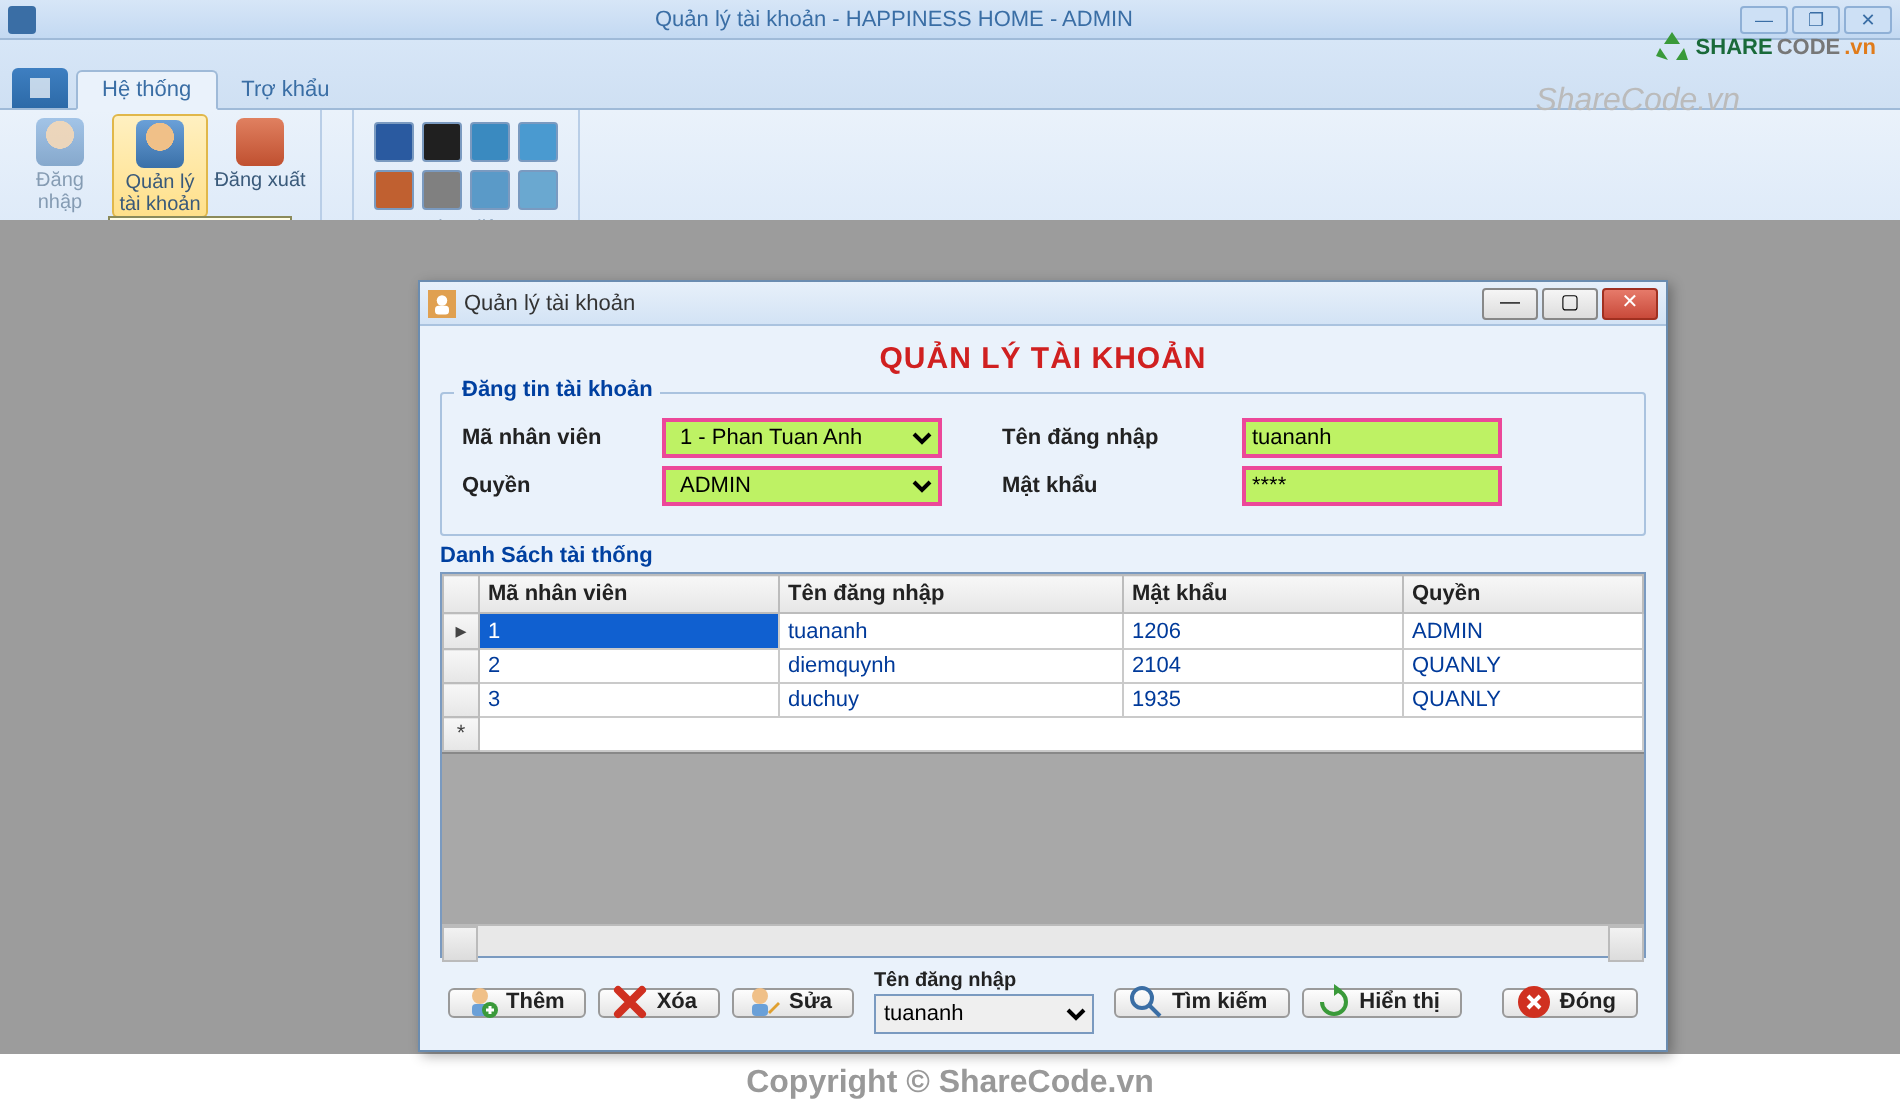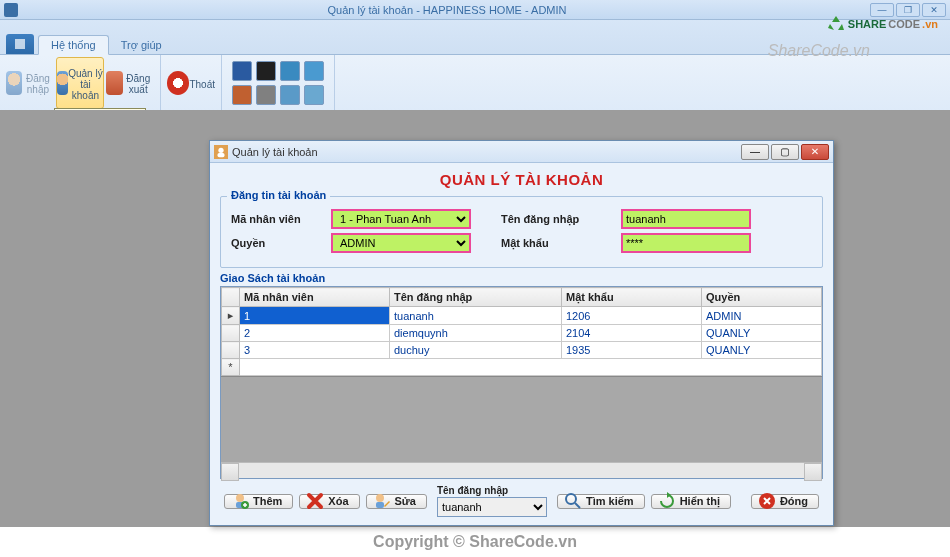--- a/index.html
+++ b/index.html
@@ -14,21 +14,21 @@
 
 .ribbon-tabs { height: 35px; background: linear-gradient(#d7e6f7,#cfe0f3); display: flex; align-items: flex-end; padding-left: 6px; border-bottom: 1px solid #9fbad8; }
 .ribbon-tabs .apptab { width: 28px; height: 20px; background: linear-gradient(#3e7fc1,#2d6aa8); border-radius: 3px 3px 0 0; margin-right: 4px; display: flex; align-items: center; justify-content: center; color: #fff; }
 .ribbon-tabs .tab { padding: 3px 12px; color: #3a6ea5; cursor: pointer; border-radius: 3px 3px 0 0; }
 .ribbon-tabs .tab.active { background: #eaf2fb; border: 1px solid #9fbad8; border-bottom: 1px solid #eaf2fb; position: relative; top: 1px; }
 
 
 .ribbon { height: 68px; background: linear-gradient(#eaf2fb,#dce9f8); border-bottom: 1px solid #9fbad8; display: flex; }
 .ribbon-group { border-right: 1px solid #b9cee7; padding: 2px 6px 0 6px; display: flex; flex-direction: column; }
 .ribbon-group .items { display: flex; gap: 2px; }
-.ribbon-btn { width: 48px; height: 52px; display: flex; flex-direction: row; align-items: center; justify-content: flex-start; padding-top: 2px; border-radius: 3px; cursor: pointer; }
+.ribbon-btn { width: 48px; height: 52px; display: flex; flex-direction: column; align-items: center; justify-content: flex-start; padding-top: 2px; border-radius: 3px; cursor: pointer; }
 .ribbon-btn.active { background: linear-gradient(#fff0c1,#ffe08a); border: 1px solid #e0b74a; }
 .ribbon-btn.disabled { opacity: 0.55; cursor: default; }
 .ribbon-btn .ic { width: 24px; height: 24px; margin-bottom: 2px; }
 .ribbon-btn .lbl { font-size: 10px; color: #3a5a7a; text-align: center; line-height: 11px; }
 .ribbon-group .group-label { text-align: center; font-size: 10px; color: #5a7a9a; margin-top: auto; padding-bottom: 2px; }
 .theme-grid { display: grid; grid-template-columns: repeat(4, 20px); grid-template-rows: repeat(2, 20px); gap: 4px; padding: 4px; }
 .theme-sw { width: 20px; height: 20px; border: 1px solid #7a9ac0; border-radius: 2px; cursor: pointer; }
 
 
 .tooltip-hint { position: absolute; left: 54px; top: 108px; background: #fffde7; border: 1px solid #8a8a5a; padding: 2px 6px; font-size: 10px; color: #333; }
@@ -100,21 +100,21 @@
   <div class="winbtn">✕</div>
 </div>
 
 <div class="ribbon-tabs">
   <div class="apptab">
     <svg width="14" height="14">
         <rect x="2" y="2" width="10" height="10" fill="#fff" opacity="0.7"></rect>
       </svg>
   </div>
   <div class="tab active">Hệ thống</div>
-  <div class="tab">Trợ giúp</div>
+  <div class="tab">Trợ khẩu</div>
 </div>
 
 <div class="ribbon">
   <div class="ribbon-group">
     <div class="items">
       <div class="ribbon-btn disabled">
         <div class="ic ic-user"></div>
         <div class="lbl">Đăng nhập</div>
       </div>
       <div class="ribbon-btn active">
@@ -122,26 +122,20 @@
         <div class="lbl">Quản lý tài khoản</div>
       </div>
       <div class="ribbon-btn">
         <div class="ic ic-exit"></div>
         <div class="lbl">Đăng xuất</div>
       </div>
     </div>
     <div class="group-label">&nbsp;</div>
   </div>
   <div class="ribbon-group">
-    <div class="items">
-      <div class="ribbon-btn">
-        <div class="ic ic-close"></div>
-        <div class="lbl">Thoát</div>
-      </div>
-    </div>
     <div class="group-label">&nbsp;</div>
   </div>
   <div class="ribbon-group">
     <div class="theme-grid">
       <div class="theme-sw" style="background:#2a5aa0"></div>
       <div class="theme-sw" style="background:#202020"></div>
       <div class="theme-sw" style="background:#3a8ac0"></div>
       <div class="theme-sw" style="background:#4a9ad0"></div>
       <div class="theme-sw" style="background:#c06030"></div>
       <div class="theme-sw" style="background:#808080"></div>
@@ -185,21 +179,21 @@
         <div class="form-row">
           <label>Quyền</label>
           <select style="width:140px">
             <option>ADMIN</option>
           </select>
           <label class="col2">Mật khẩu</label>
           <input type="text" style="width: 130px;" value="****">
         </div>
       </div>
 
-      <div class="section-label">Giao Sách tài khoản</div>
+      <div class="section-label">Danh Sách tài thống</div>
 
       <div class="grid-wrap">
         <table class="data">
           <colgroup>
               <col style="width:18px">
               <col style="width:150px">
               <col>
               <col style="width:140px">
               <col style="width:120px">
             </colgroup>

